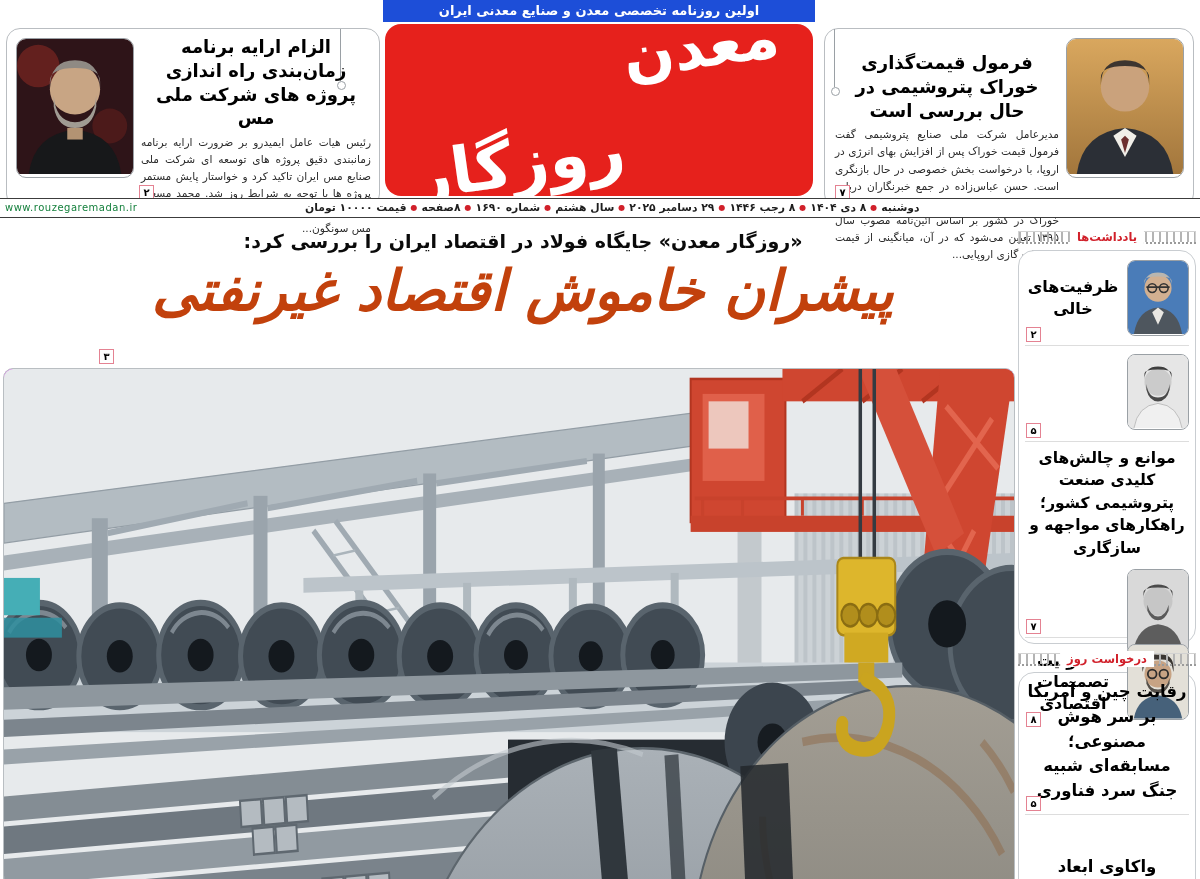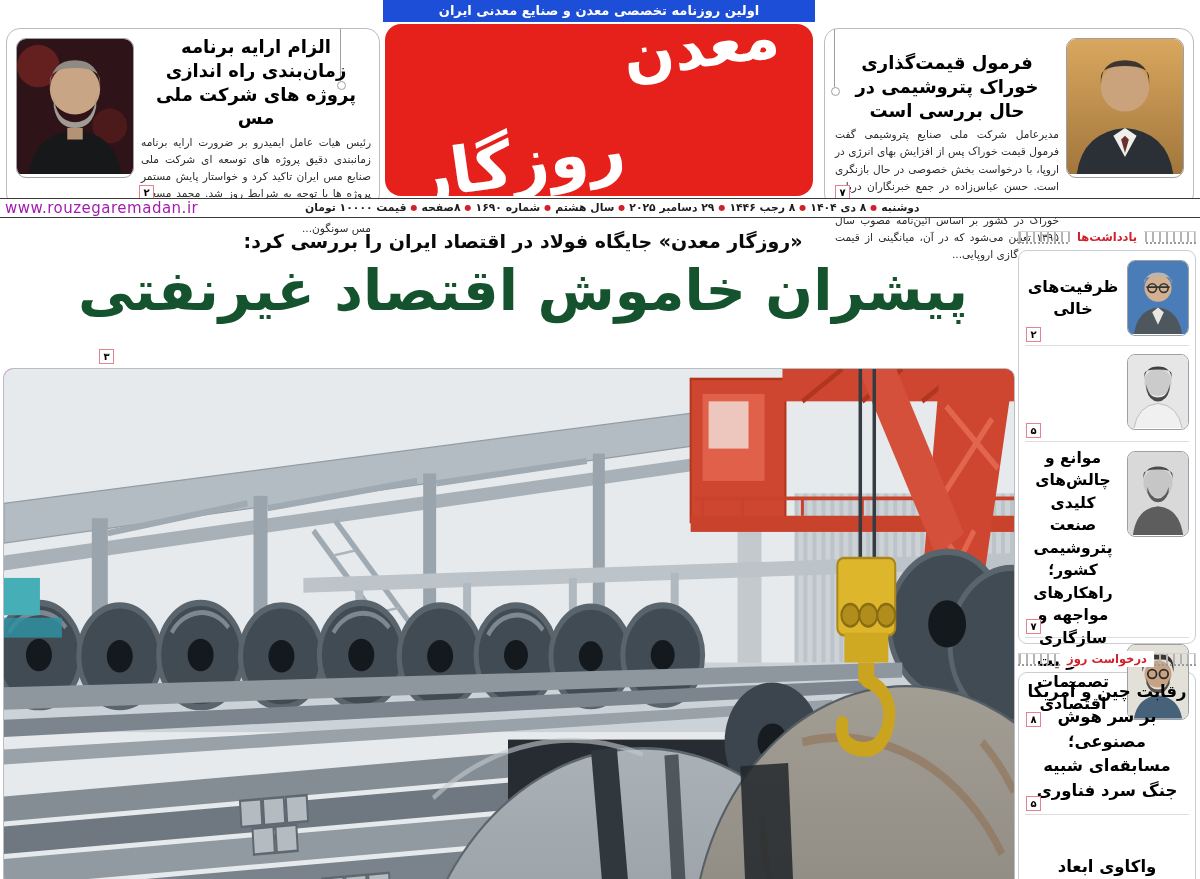--- a/index.html
+++ b/index.html
@@ -42,62 +42,62 @@
     background:#e6211c; border-radius:16px; overflow:hidden; }
   .logo-ink { position:absolute; inset:0; transform:rotate(-8deg); }
   .logo-w2 { position:absolute; top:2px; right:26px; color:#fff; font-weight:bold;
     font-size:60px; direction:rtl; }
   .logo-w1 { position:absolute; bottom:8px; left:22px; color:#fff; font-weight:bold;
     font-size:64px; direction:rtl; }
 
   
   .date-strip { position:absolute; top:198px; left:0; width:1200px; height:20px;
     border-top:1px solid #3c3c3c; border-bottom:1px solid #3c3c3c; background:#fff; }
-  .site-url { position:absolute; left:5px; top:0; line-height:18px; font-size:15px;
-    color:#a21caf; letter-spacing:.5px; }
+  .site-url { position:absolute; left:5px; top:0; line-height:18px; font-size:10px;
+    color:#15803d; letter-spacing:.5px; }
   .date-items { position:absolute; left:50%; transform:translateX(-48%); top:0;
     line-height:18px; direction:rtl; white-space:nowrap; font-size:10.8px;
     font-weight:bold; color:#1d1d1d; }
   .ds-dot { color:#d1202a; font-size:8px; margin:0 4px; vertical-align:1px; }
 
   
   .lead { position:absolute; left:15px; top:222px; width:1016px; height:144px; }
   .kicker { direction:rtl; text-align:center; font-weight:bold; font-size:19px;
     color:#0a0a0a; margin-top:8px; }
   .headline { direction:rtl; text-align:center; font-weight:bold; font-size:56px;
-    letter-spacing:-1px; color:#14532d; margin-top:6px; }
+    letter-spacing:-1px; color:#c2410c; margin-top:6px;font-style:italic; }
   .lead-badge { position:absolute; left:84px; bottom:2px; }
 
   
   .main-photo { position:absolute; left:3px; top:368px; width:1012px; height:635px;
     border:1px solid #b9bec2; border-radius:10px; overflow:hidden; background:#d946ef; }
   .main-photo svg { display:block; width:100%; height:100%; }
 
   
   .sidebar { position:absolute; left:1018px; top:228px; width:178px; height:649px; }
   .spiral { position:relative; height:22px; }
   .spiral .teeth { position:absolute; top:3px; left:0; right:0; height:11px;
     background:repeating-linear-gradient(90deg,#b4b4b4 0 1.6px,transparent 1.6px 7px);
     border:1px solid #d2d2d2; border-bottom:none; }
   .spiral .dotline { position:absolute; top:14px; left:0; right:0;
     border-bottom:2px dotted #9a9a9a; }
   .spiral .label { position:absolute; top:1px; left:50%; transform:translateX(-50%);
     background:#fff; padding:0 7px; color:#d1202a; font-weight:bold; font-size:11.5px;
     line-height:16px; white-space:nowrap; direction:rtl; }
-  .sb-box { border:1px solid #c9cdd1; border-radius:9px; background:#fff; padding:3px 6px; }
+  .sb-box { border:1px solid #c9cdd1; border-radius:16px; background:#fff; padding:3px 6px; }
   .sb-item { position:relative; display:flex; gap:6px; align-items:center;
     border-bottom:1px solid #ddd; padding:5px 0 9px; }
   .sb-item.last { border-bottom:none; }
   .sb-photo { flex:0 0 auto; width:62px; height:76px; border:1px solid #9aa0a5;
     border-radius:8px; overflow:hidden; }
   .sb-photo.tall { height:86px; }
   .sb-title { flex:1; direction:rtl; text-align:center; font-weight:bold;
     font-size:16px; line-height:1.35; color:#000; }
   .sb-badge { position:absolute; left:1px; bottom:3px; }
-  .sb-item.col { flex-direction:row; align-items:stretch; }
+  .sb-item.col { flex-direction:column; align-items:stretch; }
   .sb-title-full { direction:rtl; text-align:center; font-weight:bold; font-size:15.5px;
     line-height:1.45; color:#000; }
   .sb-photorow { display:flex; flex-direction:row-reverse; margin-top:4px; }
   .hd-title { direction:rtl; text-align:center; font-weight:bold; font-size:16.5px;
     line-height:1.5; color:#000; padding:4px 0 10px; }
   .hd-body { direction:rtl; text-align:justify; font-size:10.2px; line-height:1.7;
     color:#2b2b2b; padding:2px 2px 10px; }
   .hd-item { position:relative; border-bottom:1px solid #ddd; }
   .hd-item.last { border-bottom:none; }
 </style>

